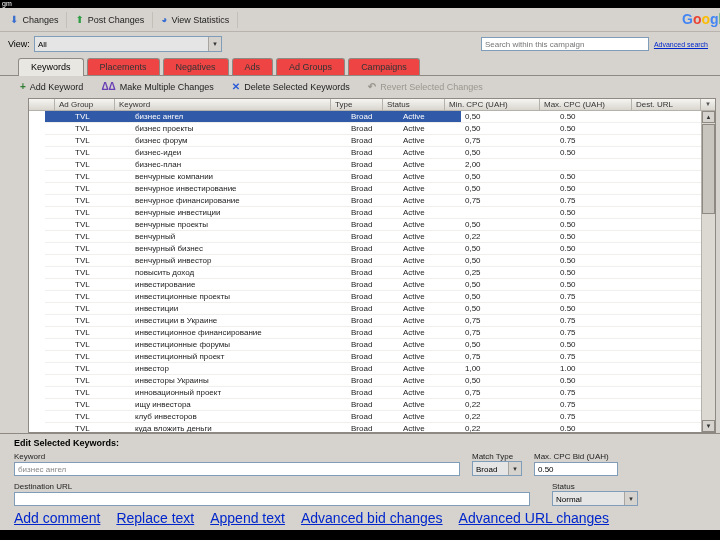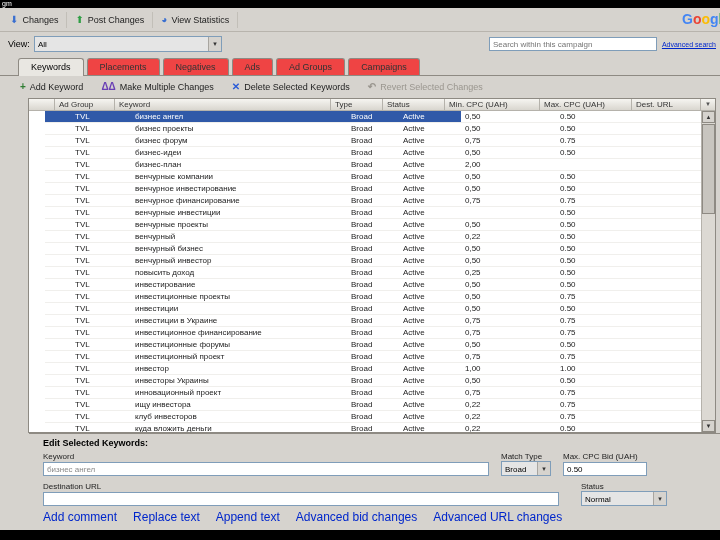--- a/index.html
+++ b/index.html
@@ -12,21 +12,21 @@
 
   .app { position:absolute; top:8px; left:0; right:0; bottom:10px; background:#d6d3ce; }
 
   
   .toolbar { position:absolute; top:0; left:0; right:0; height:24px; border-bottom:1px solid #b8b4ad; display:flex; align-items:center; padding-left:2px; }
   .tbtn { display:flex; align-items:center; gap:4px; font-size:9px; color:#222; padding:3px 8px; border-right:1px solid #c2bfb8; cursor:default; }
   .tbtn .ticon { font-size:10px; line-height:10px; }
   .google-logo { position:absolute; right:0; top:3px; width:38px; overflow:hidden; font-size:14px; font-weight:bold; white-space:nowrap; }
 
   
-  .viewbar { position:absolute; top:25px; left:0; right:4px; height:23px; }
+  .viewbar { position:absolute; top:25px; left:0; right:12px; height:23px; }
   .view-label { position:absolute; left:8px; top:6px; font-size:9px; }
   .view-combo { position:absolute; left:34px; top:3px; width:188px; }
   .searchwrap { position:absolute; right:0; top:4px; display:flex; align-items:center; gap:5px; }
   .search-input { width:168px; height:14px; border:1px solid #7f9db9; font-size:8px; padding:0 3px; }
   .adv-link { font-size:7px; color:#0026cb; text-decoration:underline; white-space:nowrap; }
 
   
   .tabsrow { position:absolute; top:48px; left:0; right:0; height:20px; border-bottom:1px solid #8e8a83; padding-left:18px; display:flex; align-items:flex-end; gap:3px; }
   .tab { font-size:9px; padding:3px 12px 3px; background:#ef4444; border:1px solid #8e8a83; border-bottom:none; border-radius:3px 3px 0 0; color:#333; }
   .tab.active { background:#e9e7e2; position:relative; top:1px; padding-bottom:4px; font-weight:normal; color:#000; }
@@ -49,29 +49,29 @@
   .hfilter { width:14px; border-right:none; text-align:center; padding:0; background:linear-gradient(#f6f5f1,#d9d6cf); }
   .trow.selected .c0, .trow.selected .c1, .trow.selected .c2, .trow.selected .c3, .trow.selected .c4 { background:#3059a8; color:#fff; }
 
   
   .vscroll { position:absolute; top:12px; right:0; bottom:0; width:14px; background:#dcd9d3; border-left:1px solid #b5b2ab; }
   .sarrow { position:absolute; left:0; right:0; height:12px; background:#d6d3ce; border:1px solid #8e8a83; font-size:6px; line-height:11px; text-align:center; color:#333; }
   .sup { top:0; } .sdown { bottom:0; }
   .sthumb { position:absolute; left:0; right:0; top:13px; height:90px; background:#c8c5bf; border:1px solid #8e8a83; }
 
   
-  .editpanel { position:absolute; left:0; right:0; bottom:0; height:97px; background:#d6d3ce; border-top:1px solid #8e8a83;margin-left:29px; }
+  .editpanel { position:absolute; left:0; right:0; bottom:0; height:97px; background:#d6d3ce; border-top:1px solid #8e8a83; }
   .ep-title { position:absolute; left:14px; top:4px; font-size:9px; font-weight:bold; }
   .ep-label { position:absolute; font-size:8px; color:#222; }
   .ep-input { position:absolute; height:14px; border:1px solid #7f9db9; background:#fff; font-size:8px; padding:0 3px; }
   .combo { position:absolute; height:15px; background:#e5e5e5; border:1px solid #7f9db9; font-size:8px; }
   .combo .val { position:absolute; left:3px; top:3px; white-space:nowrap; }
   .combo .arrowbox { position:absolute; right:0; top:0; bottom:0; width:13px; background:#d6d3ce; border-left:1px solid #a8a5a0; text-align:center; font-size:7px; line-height:13px; color:#333; }
   .ep-links { position:absolute; left:14px; top:76px; display:flex; gap:16px; }
-  .ep-links span { font-size:12px; color:#0026cb; white-space:nowrap; }
+  .ep-links span { font-size:14px; color:#0026cb; text-decoration:underline; white-space:nowrap; }
 
   .lbl-keyword { left:14px; top:18px; } .in-keyword { left:14px; top:28px; width:446px; color:#888; }
   .lbl-match { left:472px; top:18px; } .cb-match { left:472px; top:27px; width:50px; }
   .lbl-maxcpc { left:534px; top:18px; } .in-maxcpc { left:534px; top:28px; width:84px; }
   .lbl-dest { left:14px; top:48px; } .in-dest { left:14px; top:58px; width:516px; }
   .lbl-status { left:552px; top:48px; } .cb-status { left:552px; top:57px; width:86px; }
 </style>
 </head>
 <body>
 

